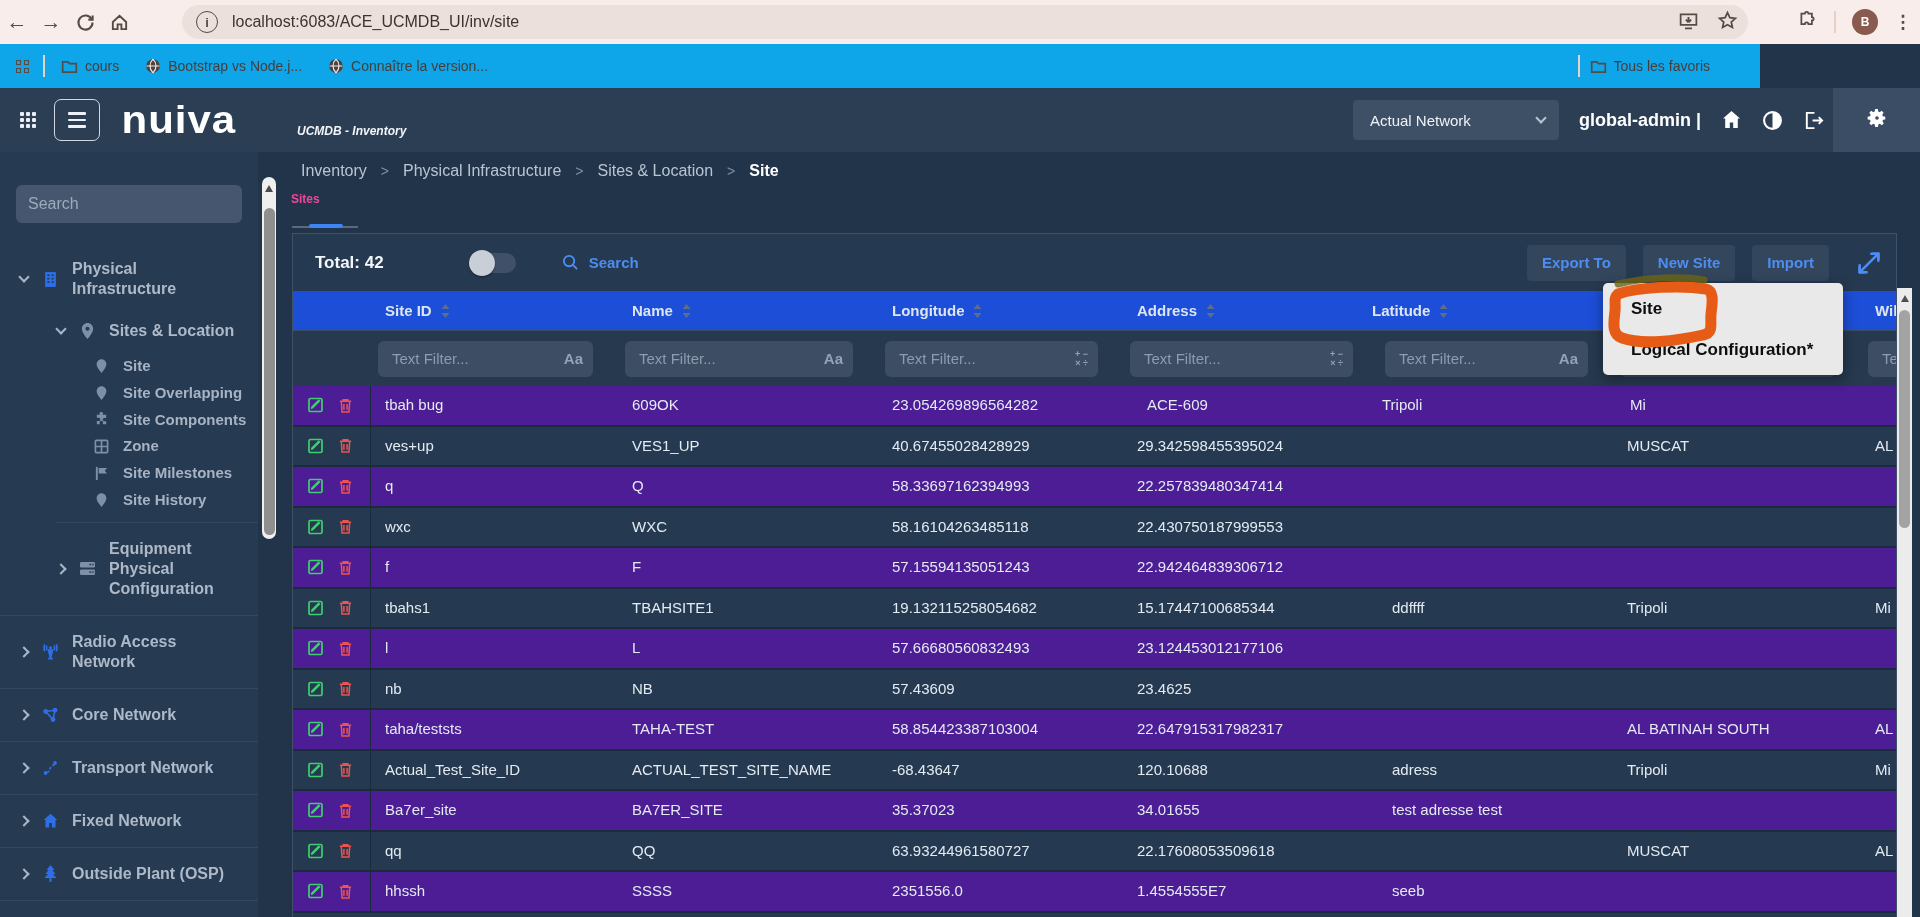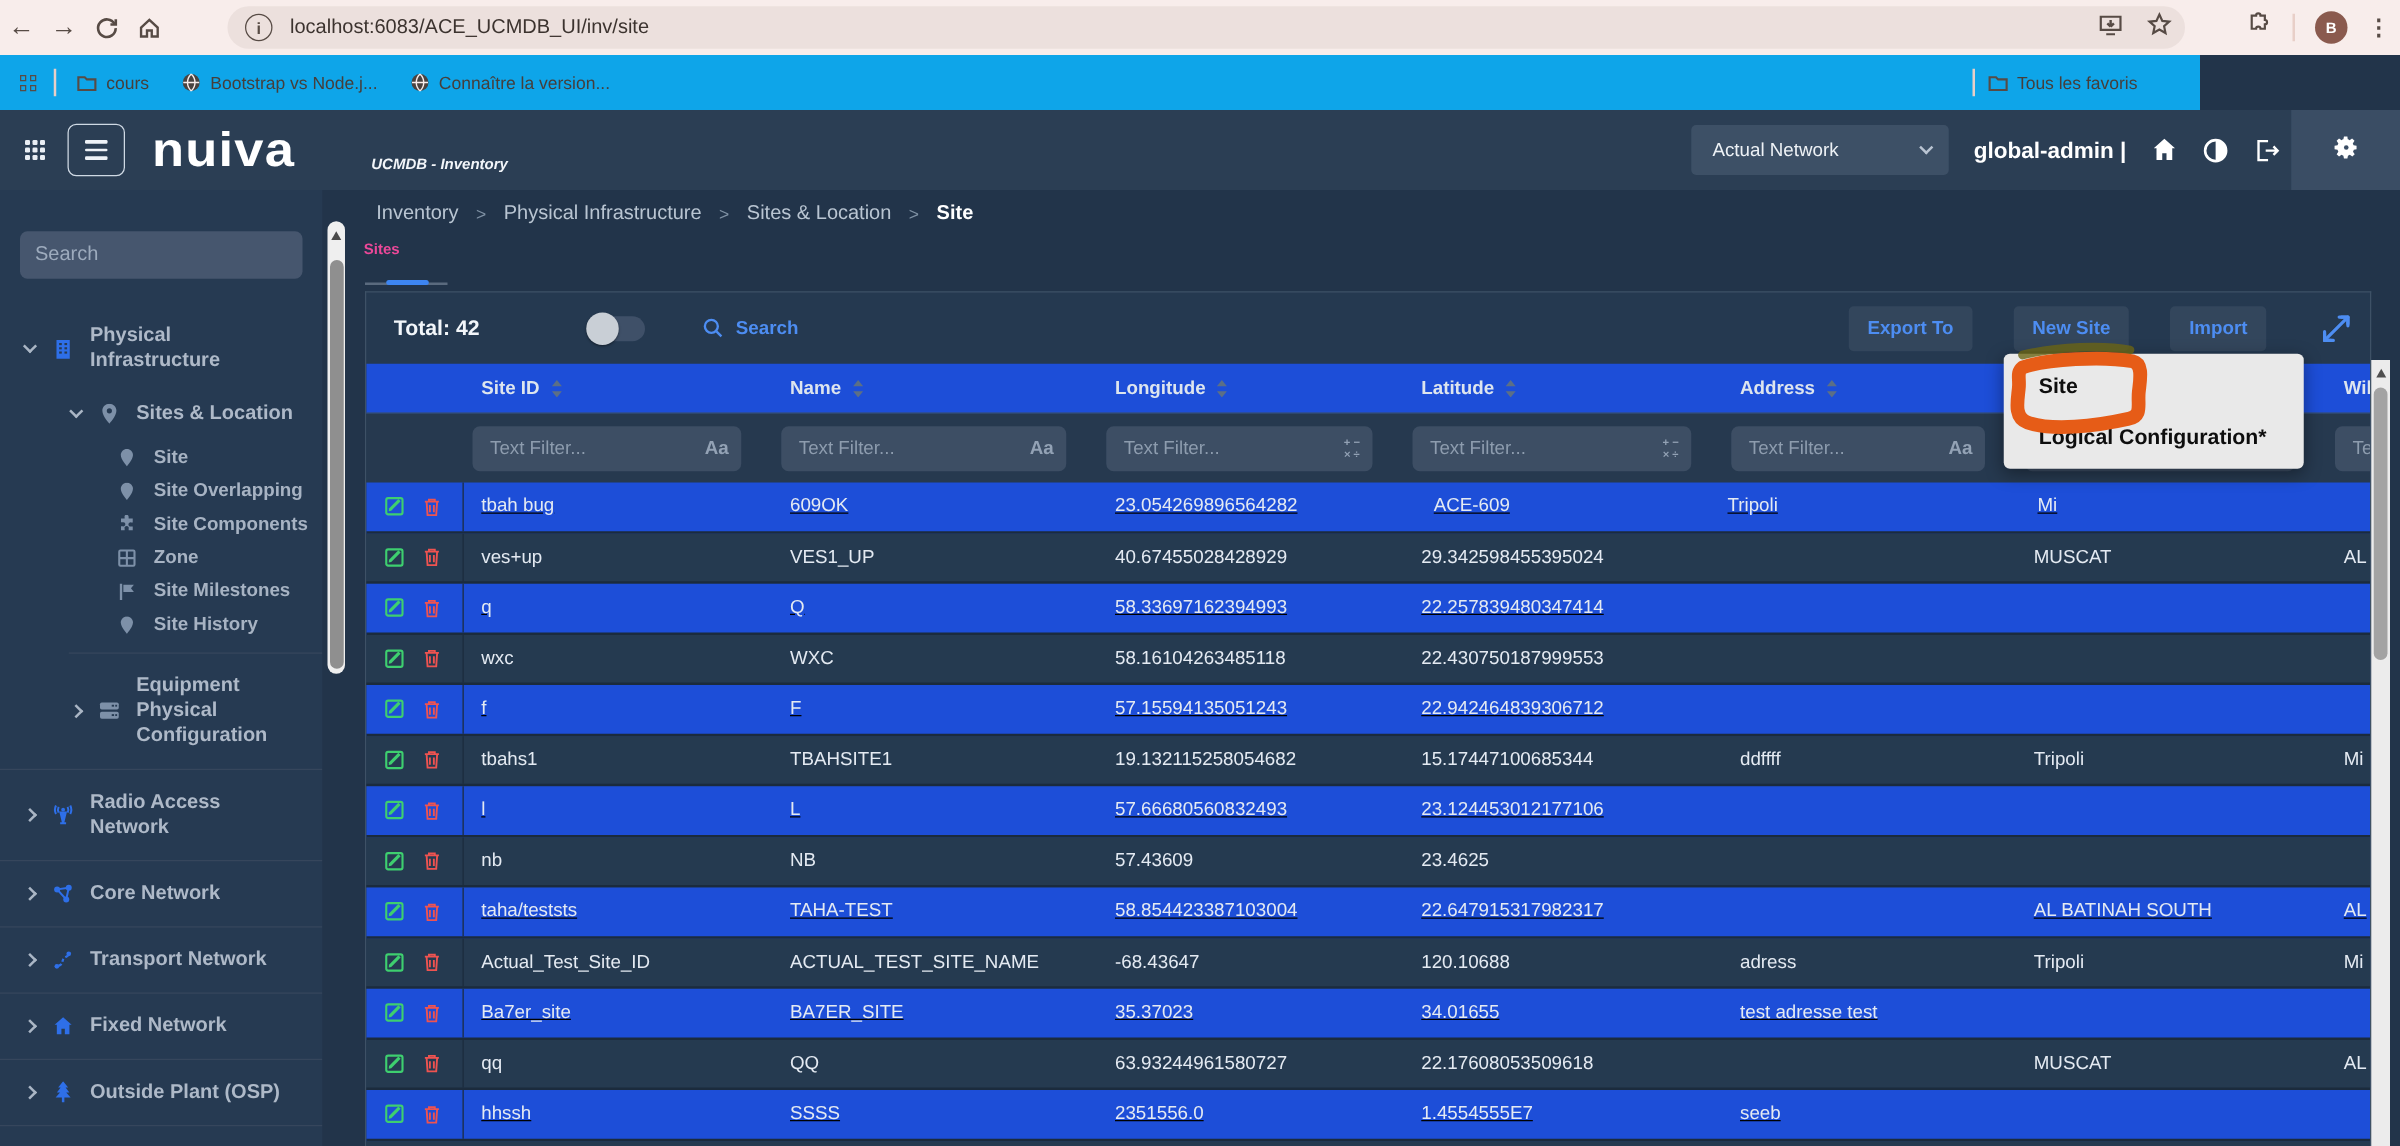--- a/index.html
+++ b/index.html
@@ -70,36 +70,36 @@
   .lscroll-track{position:absolute;left:4px;top:25px;width:14px;height:362px;background:#efefef;border-radius:7px;}
   .lscroll-arrow{position:absolute;left:7px;top:33px;width:0;height:0;border-left:4.5px solid transparent;border-right:4.5px solid transparent;border-bottom:7px solid #4a4a4a;}
   .lscroll-thumb{position:absolute;left:5.5px;top:56px;width:11px;height:327px;background:#8f8f8f;border-radius:6px;}
   
   .card{position:absolute;left:34px;top:81px;width:1605px;height:684px;background:#253950;border:1px solid #3e5166;border-bottom:none;overflow:hidden;}
   .toolbar{height:57px;display:flex;align-items:center;padding:0 10px 0 22px;}
   .total{color:#f2f6fa;font-size:17px;font-weight:700;}
   .toggle{margin-left:88px;width:44px;height:20px;background:#3f5068;border-radius:10px;position:relative;}
   .knob{position:absolute;left:-3px;top:-3px;width:26px;height:26px;border-radius:50%;background:#c9cfd6;box-shadow:0 1px 2px rgba(0,0,0,.4);}
   .tb-search{margin-left:46px;display:flex;align-items:center;gap:10px;color:#4d8df2;font-size:15px;font-weight:700;}
-  .tb-btns{margin-left:auto;display:flex;align-items:center;gap:33px;}
+  .tb-btns{margin-left:auto;display:flex;align-items:center;gap:17px;}
   .tb-btn{height:36px;background:#33465c;border:none;border-radius:4px;color:#4d8df2;font-size:15px;font-weight:700;padding:0 15px;font-family:inherit;}
   .expand-btn{width:34px;height:34px;display:flex;align-items:center;justify-content:center;margin-left:6px;}
   .thead{height:40px;background:#1d4ed8;display:flex;border-bottom:1px solid #3a4d62;}
   .hcell{display:flex;align-items:center;padding-left:14px;color:#dde5ee;font-size:15px;font-weight:700;flex-shrink:0;gap:9px;white-space:nowrap;overflow:hidden;}
   .sort{display:flex;flex-direction:column;gap:2px;}
   .frow{height:55px;display:flex;align-items:center;background:#26394f;}
   .fcell{flex-shrink:0;height:36px;display:flex;align-items:center;}
   .fbox{margin-left:7px;width:calc(100% - 32px);height:36px;background:#3d4e64;border-radius:6px;display:flex;align-items:center;padding:0 10px 0 12px;}
   .fbox input{flex:1;min-width:0;background:transparent;border:none;outline:none;color:#c6d1dd;font-size:15px;font-family:inherit;}
   .fbox input::placeholder{color:#8d9cae;}
   .aa{color:#93a2b5;font-size:15px;font-weight:700;margin-left:6px;}
   .math{color:#93a2b5;font-size:9px;line-height:1;text-align:center;font-weight:700;margin-left:6px;}
   .c0{width:78px;}.c1{width:247px;}.c2{width:260px;}.c3{width:245px;}.c4{width:255px;}.c5{width:235px;}.c6{width:248px;}.c7{width:132px;}
   .trow{display:flex;height:40.5px;border-bottom:2px solid #1b2b3d;}
-  .r-odd{background:#1d4ed8;text-decoration:underline;}
+  .r-odd{background:#4c1d95;}
   .r-even{background:#253a50;}
   .cell{flex-shrink:0;padding-left:14px;color:#e4eaf2;font-size:15px;line-height:38.5px;white-space:nowrap;overflow:hidden;}
   .cell.c0{display:flex;align-items:center;gap:13px;border-right:1px solid #1b2b3d;line-height:normal;}
   .icon-btn{display:flex;align-items:center;}
   .row-partial{height:6px;background:#253a50;}
   
   .rscroll-track{position:absolute;left:1639px;top:136px;width:15px;height:629px;background:#ececec;}
   .rscroll-arrow{position:absolute;left:1643px;top:143px;width:0;height:0;border-left:4.5px solid transparent;border-right:4.5px solid transparent;border-bottom:7px solid #4f4f4f;}
   .rscroll-thumb{position:absolute;left:1641px;top:158px;width:11px;height:218px;background:#a3a3a3;border-radius:6px;}
   
@@ -486,38 +486,38 @@
         </div>
       <div class="hcell c3">
           <span>Longitude</span>
           <span class="sort">
             <svg width="9" height="14" viewBox="0 0 8 14">
               <path d="M4 0 8 5H0z" fill="#5c6f86"></path>
               <path d="M0 9h8l-4 5z" fill="#5c6f86"></path>
             </svg>
           </span>
         </div>
+      <div class="hcell c5">
+          <span>Address</span>
+          <span class="sort">
+            <svg width="9" height="14" viewBox="0 0 8 14">
+              <path d="M4 0 8 5H0z" fill="#5c6f86"></path>
+              <path d="M0 9h8l-4 5z" fill="#5c6f86"></path>
+            </svg>
+          </span>
+        </div>
       <div class="hcell c4">
           <span>Latitude</span>
           <span class="sort">
             <svg width="9" height="14" viewBox="0 0 8 14">
               <path d="M4 0 8 5H0z" fill="#5c6f86"></path>
               <path d="M0 9h8l-4 5z" fill="#5c6f86"></path>
             </svg>
           </span>
         </div>
-      <div class="hcell c5">
-          <span>Address</span>
-          <span class="sort">
-            <svg width="9" height="14" viewBox="0 0 8 14">
-              <path d="M4 0 8 5H0z" fill="#5c6f86"></path>
-              <path d="M0 9h8l-4 5z" fill="#5c6f86"></path>
-            </svg>
-          </span>
-        </div>
       <div class="hcell c6">
           <span></span>
         </div>
       <div class="hcell c7">
           <span>Wila</span>
         </div>
     </div>
 
     <div class="frow">
       <div class="fcell c0"></div>

